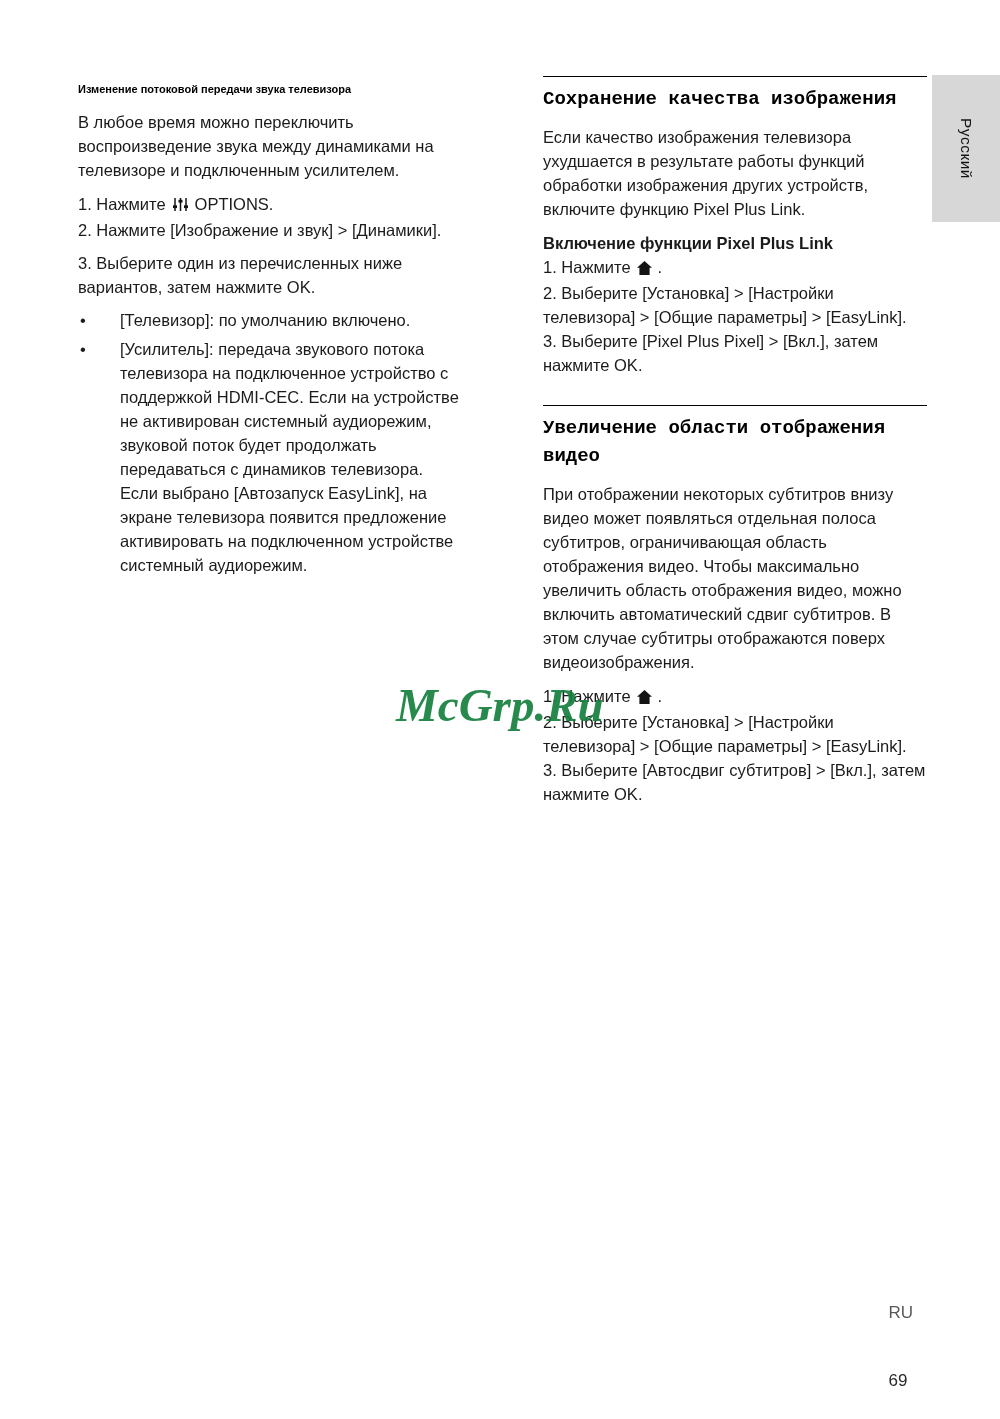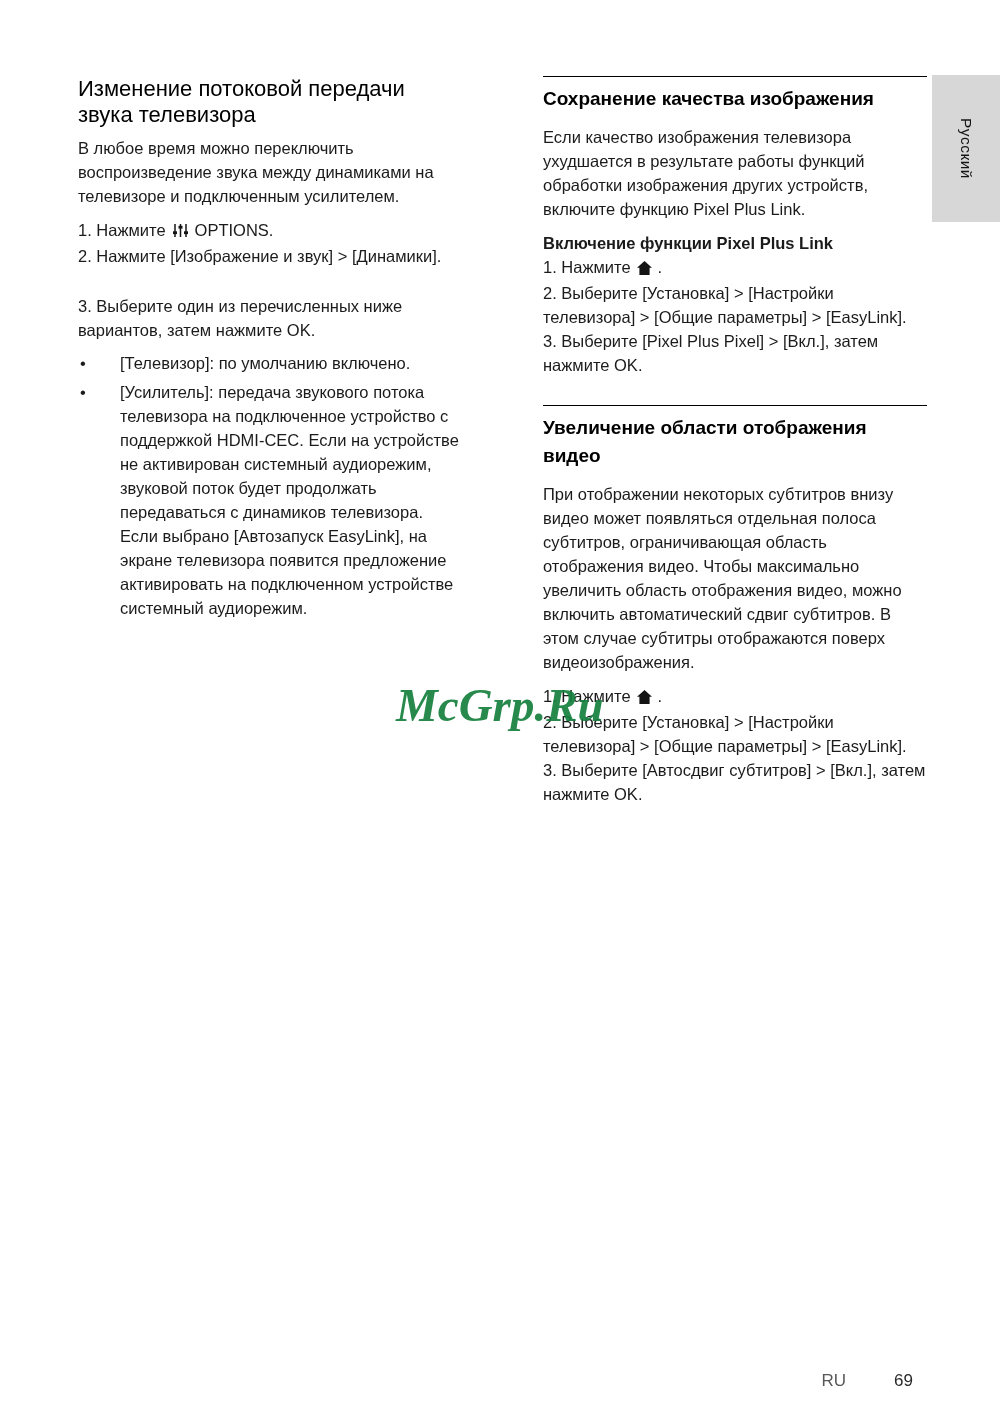--- a/index.html
+++ b/index.html
@@ -14,44 +14,45 @@
   }
 
   
   .col { position: absolute; top: 76px; }
   .col-left  { left: 78px;  width: 384px; }
   .col-right { left: 543px; width: 384px; }
 
   
   .h-left {
     margin: 0 0 8px 0;
-    font-size: 22px;
+    font-size: 11px;
     line-height: 26px;
-    font-weight: normal;
+    font-weight: bold;
     color: #000;
   }
   .h-right {
     margin: 0 0 12px 0;
     padding-top: 8px;
     border-top: 1px solid #000;
     font-size: 19px;
     line-height: 28px;
     font-weight: bold;
     color: #000;
+    font-family: Liberation Mono, monospace;
   }
   .section-gap { margin-top: 28px; }
 
   
   .body {
     margin: 0 0 10px 0;
     font-size: 16.5px;
     line-height: 24px;
   }
   .step { margin: 0; }
-  .mt { margin-top: 26px; }
+  .mt { margin-top: 9px; }
   .subhead { font-weight: bold; margin: 8px 0 0 0; }
   .b { font-weight: normal; }
 
   
   .bullets { list-style: none; margin: 9px 0 0 0; padding: 0; }
   .bullets li {
     position: relative;
     padding-left: 42px;
     margin: 0 0 5px 0;
     font-size: 16.5px;
@@ -104,20 +105,21 @@
 
   
   .footer {
     position: absolute;
     right: 87px;
     bottom: 28px;
     display: flex;
     gap: 48px;
     align-items: baseline;
     font-size: 17px;
+    flex-direction: column;
   }
   .footer .ru  { color: #58585a; }
   .footer .num { color: #2a2a2a; }
 </style>
 </head>
 <body>
 
 <div class="page">
 
   <div class="lang-tab">

